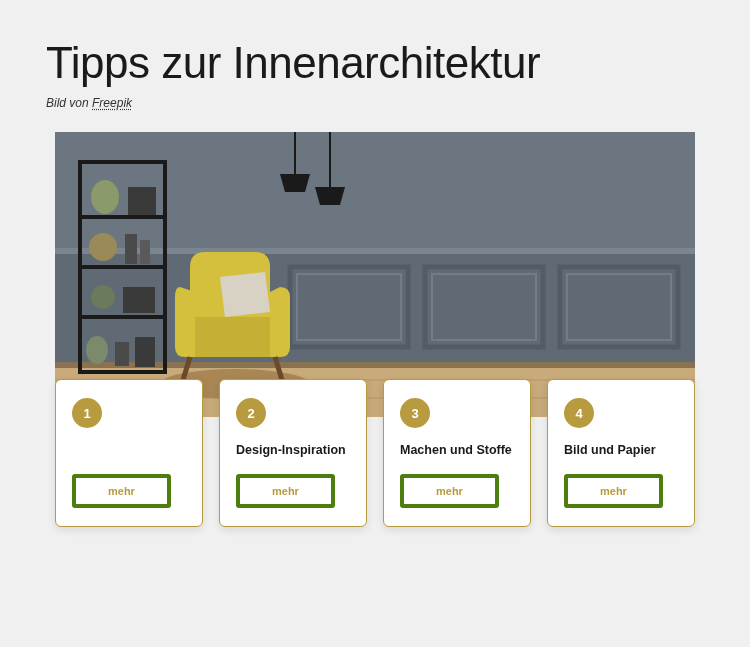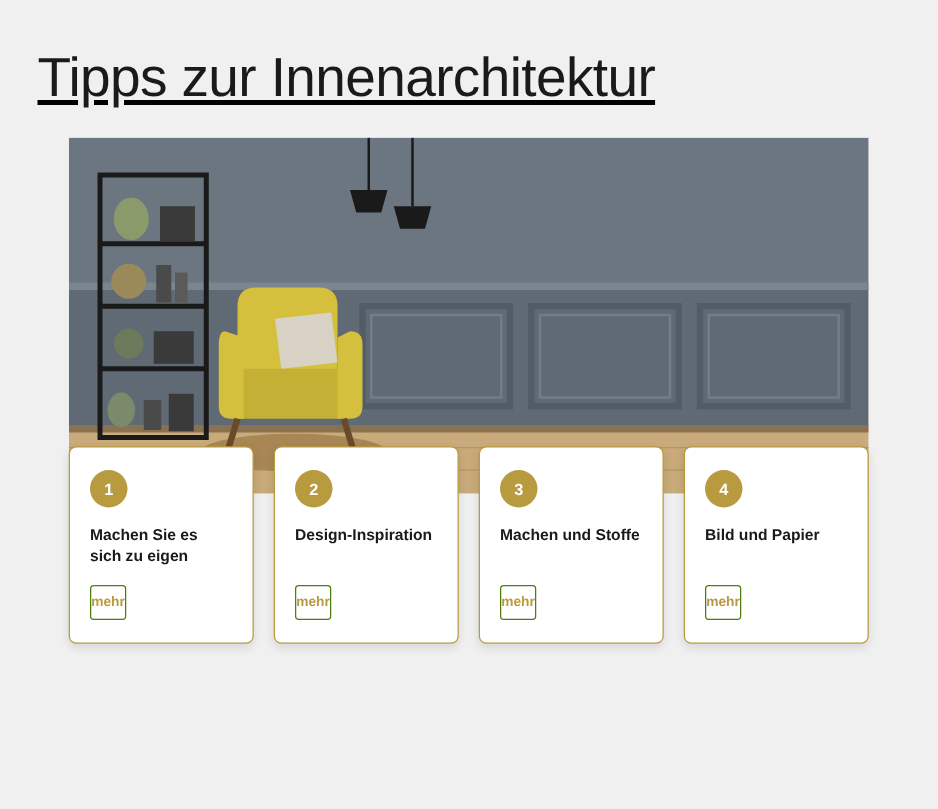--- a/index.html
+++ b/index.html
@@ -4,21 +4,21 @@
   <style>
     * { margin: 0; padding: 0; box-sizing: border-box; }
     body {
       background: #f0f0f0;
       font-family: -apple-system, sans-serif;
       width: 750px;
       height: 647px;
       padding: 38px 0 0 0;
       overflow: hidden;
     }
-    .header { padding: 0 30px; text-decoration: underline; }
+    .header { padding: 0 46px; }
     .title {
       font-size: 44px;
       font-weight: 400;
       color: #1a1a1a;
       letter-spacing: -0.5px;
       margin-bottom: 8px;
     }
     .credit {
       font-size: 12px;
       font-style: italic;
@@ -74,32 +74,35 @@
       color: #1a1a1a;
       line-height: 1.35;
       margin-bottom: 14px;
     }
     .more-btn {
       align-self: flex-start;
       margin-top: auto;
       font-size: 11px;
       font-weight: 600;
       color: #b89a3f;
-      border: 1px solid #4d7c0f;
-      padding: 7px 0;
+      border: 4px solid #4d7c0f;
+      padding: 7px 32px;
       border-radius: 3px;
       background: transparent;
       cursor: pointer;
     }
   </style>
 </head>
 <body>
 
 <div class="header">
   <h1 class="title">Tipps zur Innenarchitektur</h1>
+  <div class="credit">
+    <span>Bild von </span><span class="credit-link">Freepik</span>
+  </div>
 </div>
 
 <div class="hero">
   <svg class="hero-svg" viewBox="0 0 640 285" preserveAspectRatio="xMidYMid slice">
 
     <rect x="0" y="0" width="640" height="120" fill="#6b7681"></rect>
 
     <rect x="0" y="120" width="640" height="110" fill="#5f6a74"></rect>
     <rect x="0" y="116" width="640" height="6" fill="#7a8590"></rect>
 
@@ -154,21 +157,20 @@
 
       <line x1="135" y1="225" x2="128" y2="248" stroke="#6a4a2a" stroke-width="5"></line>
       <line x1="220" y1="225" x2="227" y2="248" stroke="#6a4a2a" stroke-width="5"></line>
     </g>
   </svg>
 </div>
 
 <div class="cards">
   <div class="card">
     <div class="badge">1</div>
-    <div class="card-title">Machen Sie es sich zu eigen</div>
     <button class="more-btn">mehr</button>
   </div>
   <div class="card">
     <div class="badge">2</div>
     <div class="card-title">Design-Inspiration</div>
     <button class="more-btn">mehr</button>
   </div>
   <div class="card">
     <div class="badge">3</div>
     <div class="card-title">Machen und Stoffe</div>

